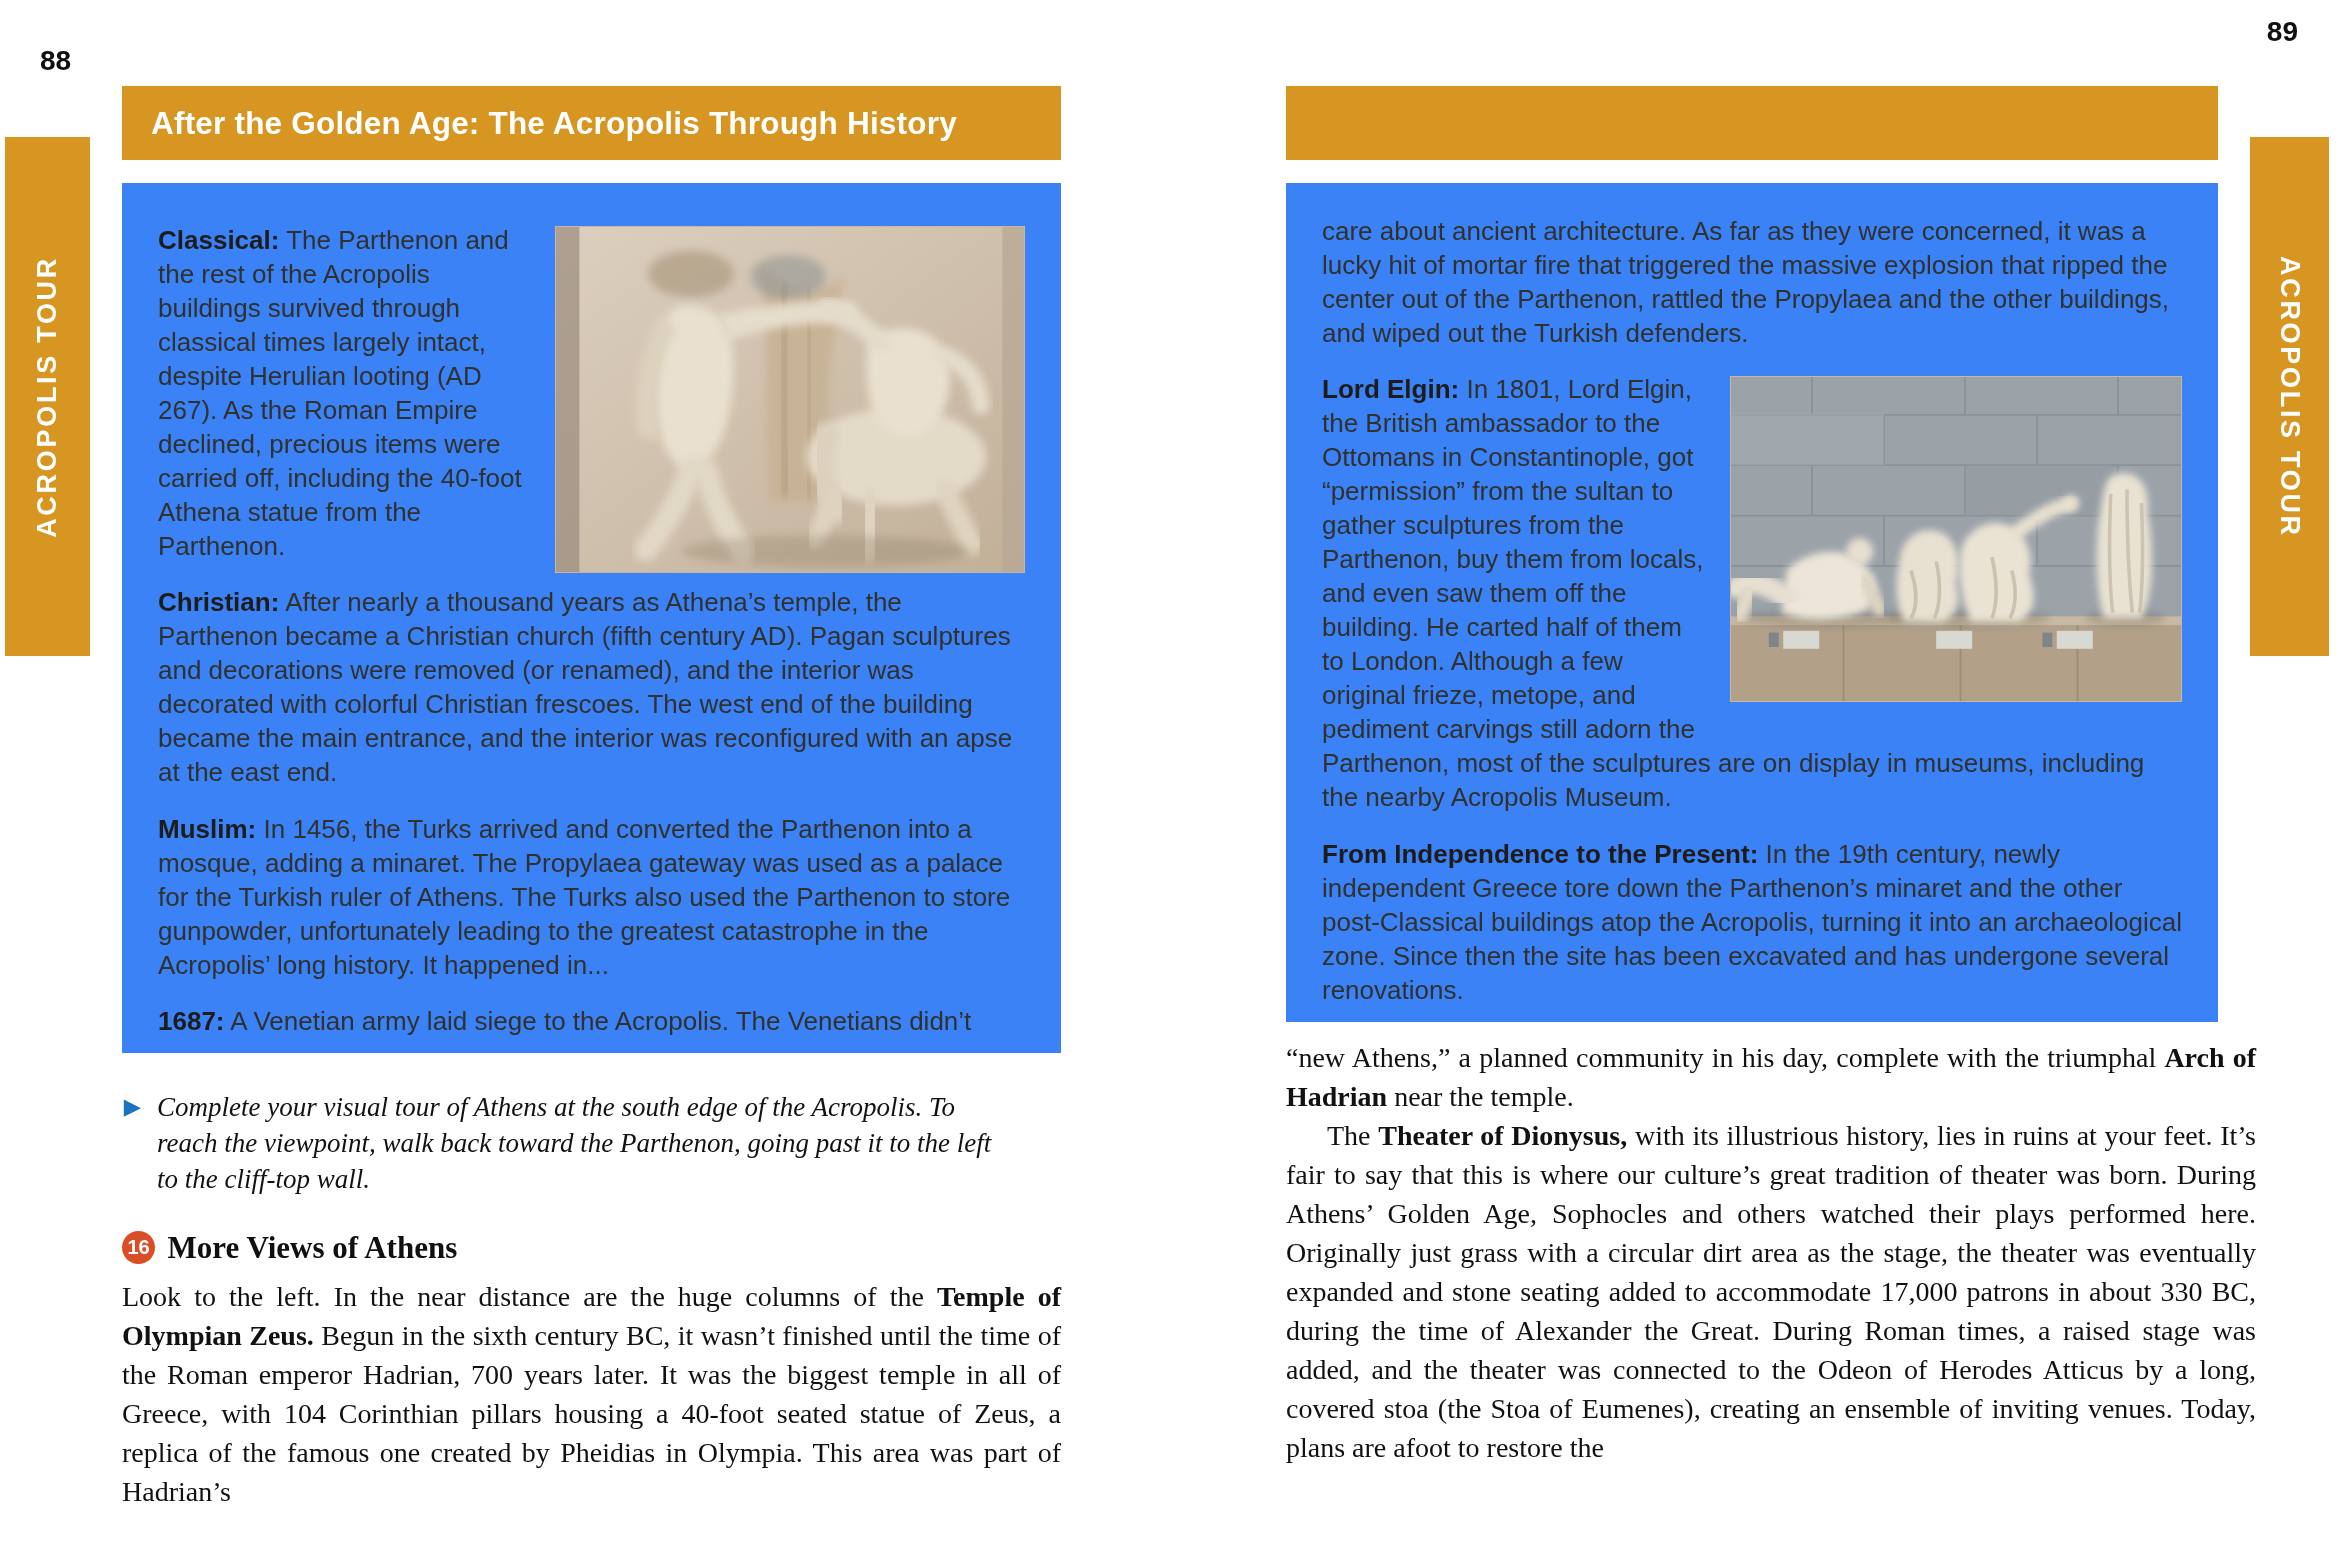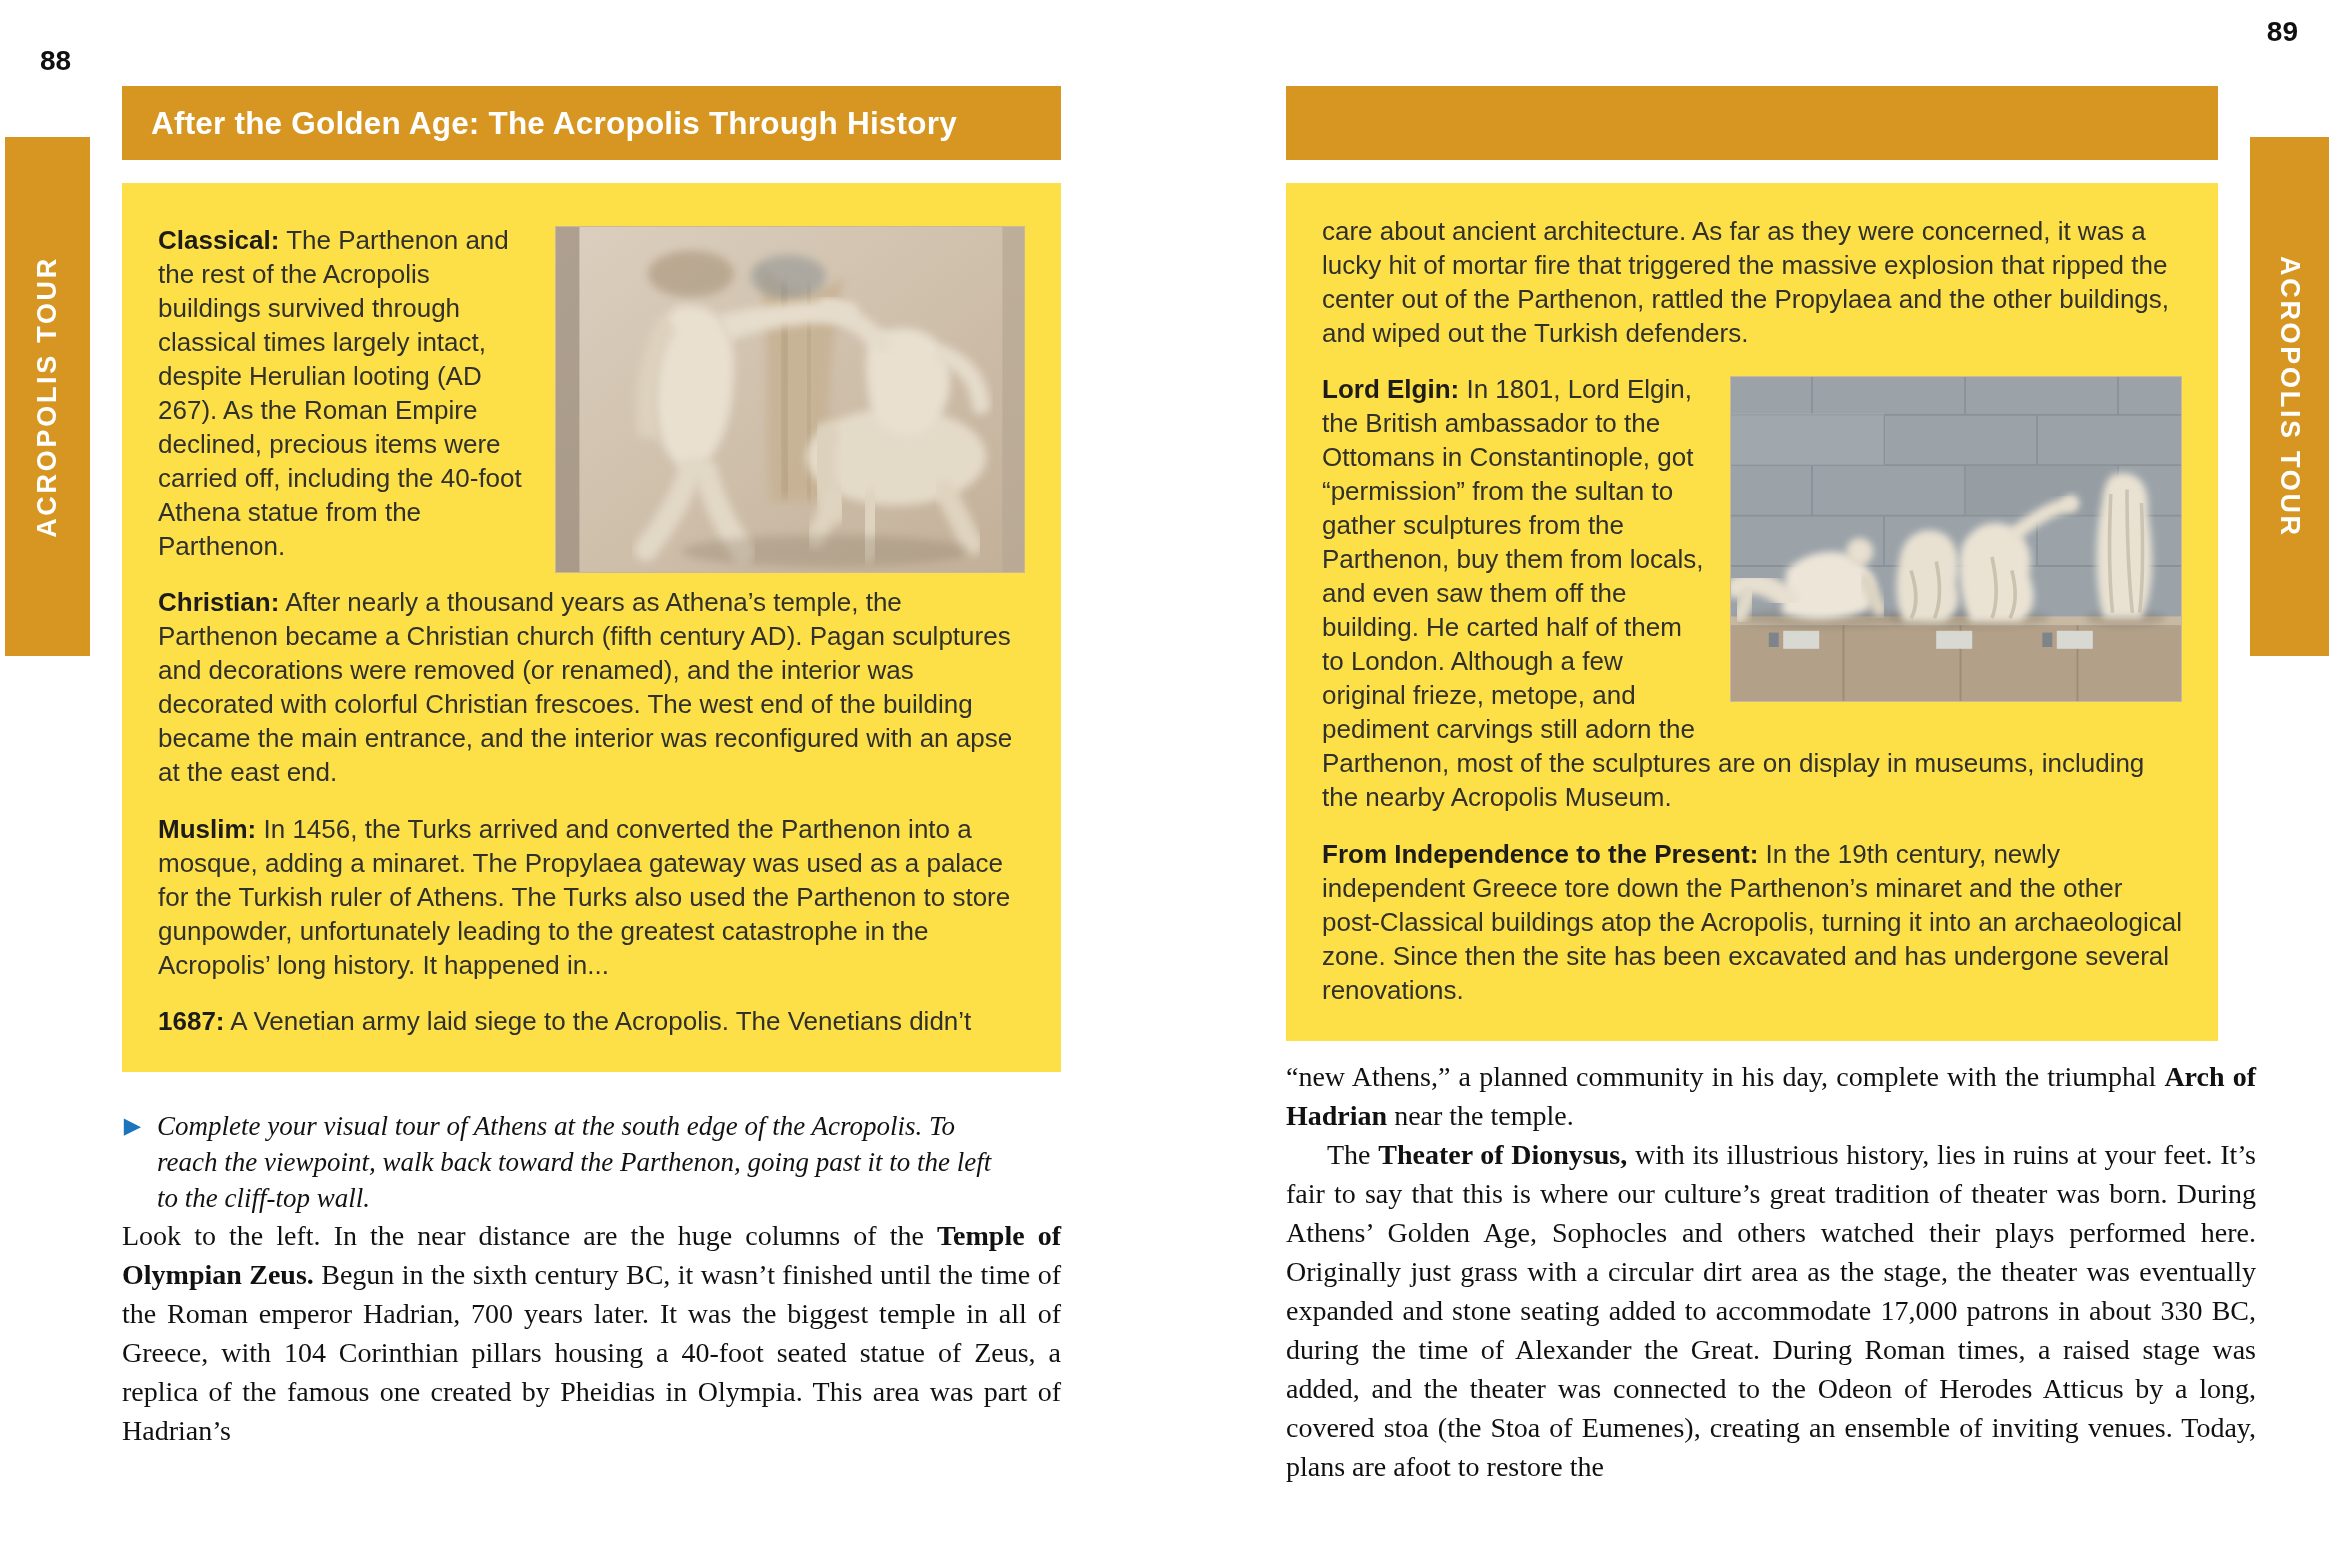--- a/index.html
+++ b/index.html
@@ -22,21 +22,21 @@
   .tab-text-down{writing-mode:vertical-rl;}
 
   
   .col{position:absolute;top:86px;}
   #col-left{left:122px;width:939px;}
   #col-right{left:1286px;width:932px;}
 
   .hbar{height:74px;background:#d79622;display:flex;align-items:center;}
   .hbar h1{margin:0 0 0 29px;font:700 31.5px/1.1 "Liberation Sans",sans-serif;color:#ffffff;letter-spacing:0.2px;}
 
-  .sbox{margin-top:22.5px;background:#fde047;padding:40px 36px 34px 36px;
+  .sbox{margin-top:22.5px;background:#3b82f6;padding:40px 36px 15px 36px;
         box-sizing:border-box;display:flow-root;color:#30302c;
         font:26px/34px "Liberation Sans",sans-serif;}
   #sbox-left{min-height:838px;}
   #sbox-right{min-height:827px;padding-top:31px;}
   .sbox p{margin:0 0 22.5px 0;}
   .sbox p:last-child{margin-bottom:0;}
   .sbox .lead{font-weight:700;color:#1d1c1a;}
 
   figure.photo{float:right;margin:3.6px 0 10.8px 23.4px;padding:0;border:0.9px solid #cbb79d;background:#cfc1ae;}
   #photo-metope{width:468px;height:345px;}
@@ -125,20 +125,24 @@
     <p><span class="lead">Christian:</span> <span>After nearly a thousand years as Athena’s temple, the Parthenon became a Christian church (fifth century AD). Pagan sculptures and decorations were removed (or renamed), and the interior was decorated with colorful Christian frescoes. The west end of the building became the main entrance, and the interior was reconfigured with an apse at the east end.</span></p>
     <p><span class="lead">Muslim:</span> <span>In 1456, the Turks arrived and converted the Parthenon into a mosque, adding a minaret. The Propylaea gateway was used as a palace for the Turkish ruler of Athens. The Turks also used the Parthenon to store gunpowder, unfortunately leading to the greatest catastrophe in the Acropolis’ long history. It happened in...</span></p>
     <p><span class="lead">1687:</span> <span>A Venetian army laid siege to the Acropolis. The Venetians didn’t</span></p>
   </div>
 
   <div class="note">
     <span class="arrow">▶</span>
     <p>Complete your visual tour of Athens at the south edge of the Acropolis. To reach the viewpoint, walk back toward the Parthenon, going past it to the left to the cliff-top wall.</p>
   </div>
 
+  <h2 class="sec-head">
+    <span class="badge">16</span>
+    <span>More Views of Athens</span>
+  </h2>
 
   <div class="body-text">
     <p><span>Look to the left. In the near distance are the huge columns of the </span><strong>Temple of Olympian Zeus.</strong><span> Begun in the sixth century BC, it wasn’t finished until the time of the Roman emperor Hadrian, 700 years later. It was the biggest temple in all of Greece, with 104 Corinthian pillars housing a 40-foot seated statue of Zeus, a replica of the famous one created by Pheidias in Olympia. This area was part of Hadrian’s</span></p>
   </div>
 </section>
 
 <section class="col" id="col-right">
 
   <header class="hbar"></header>
 

